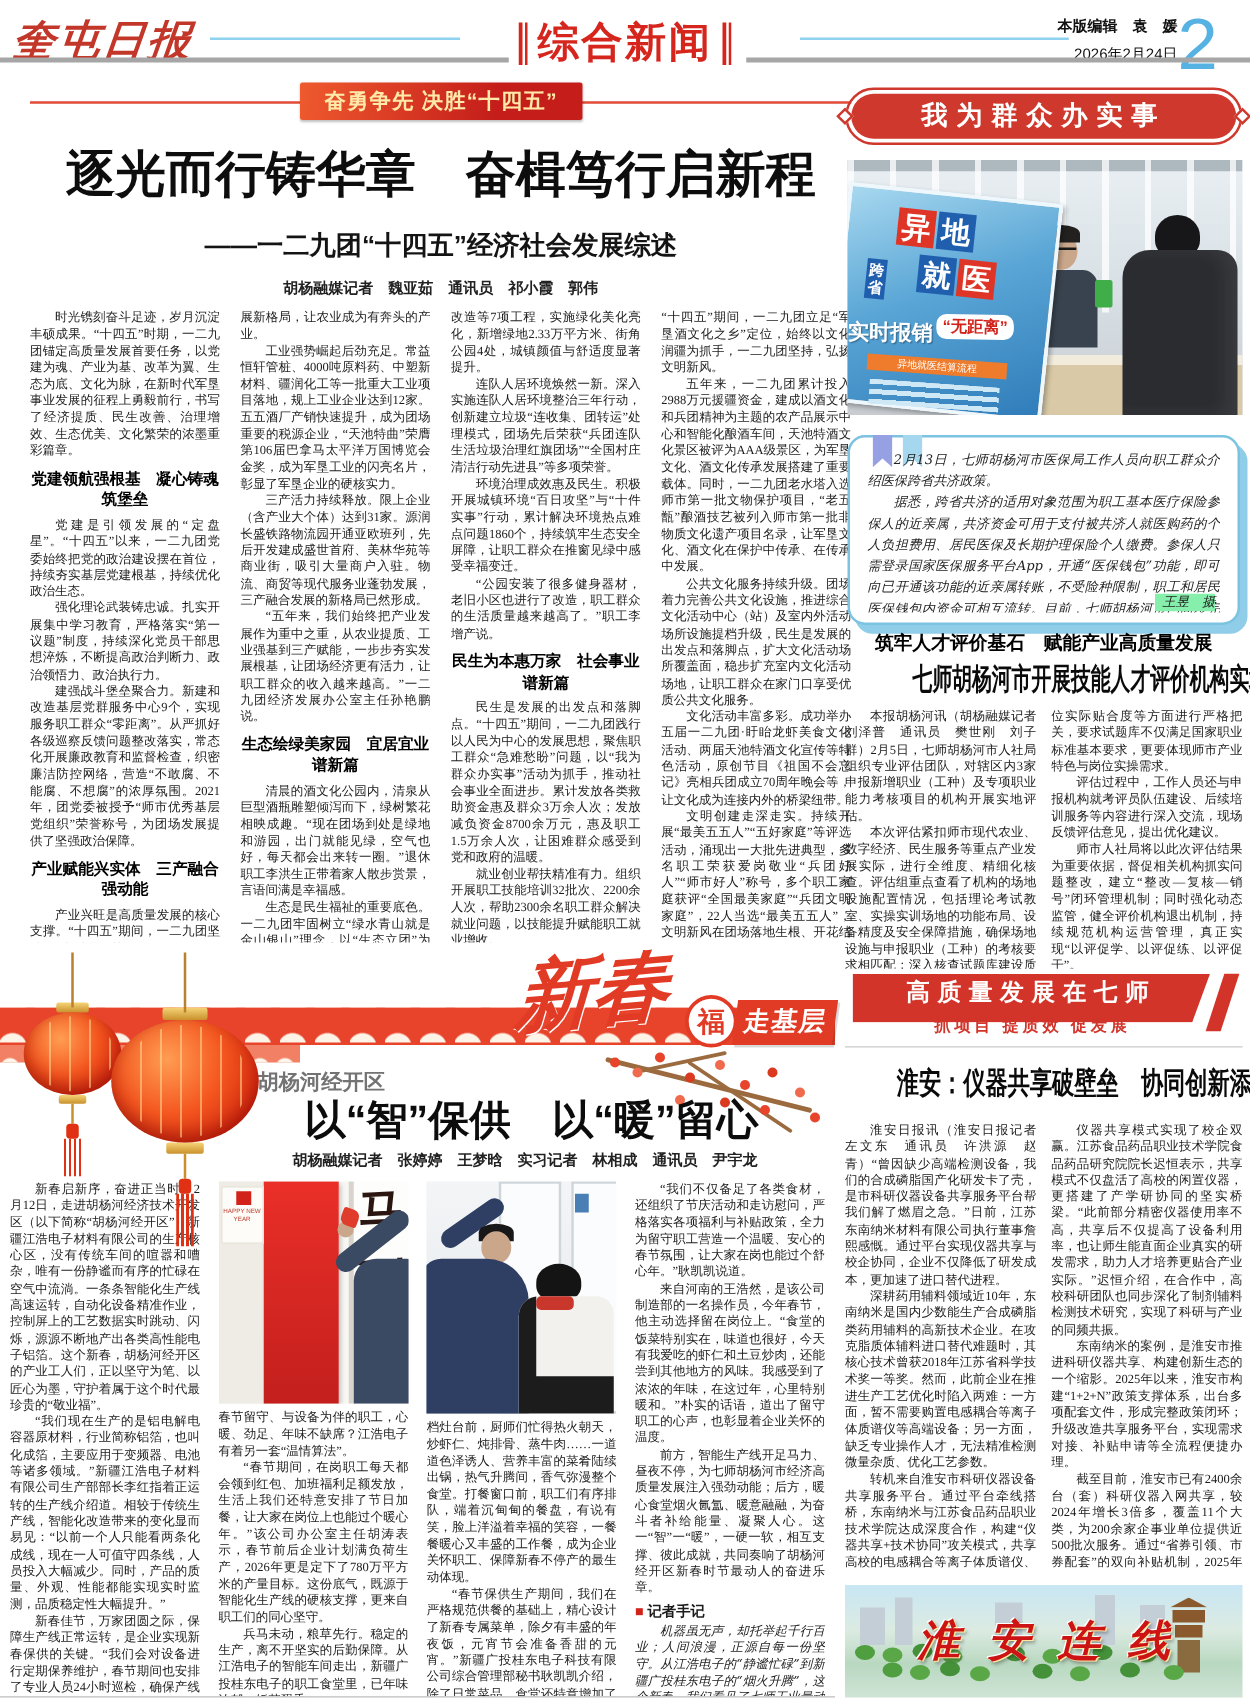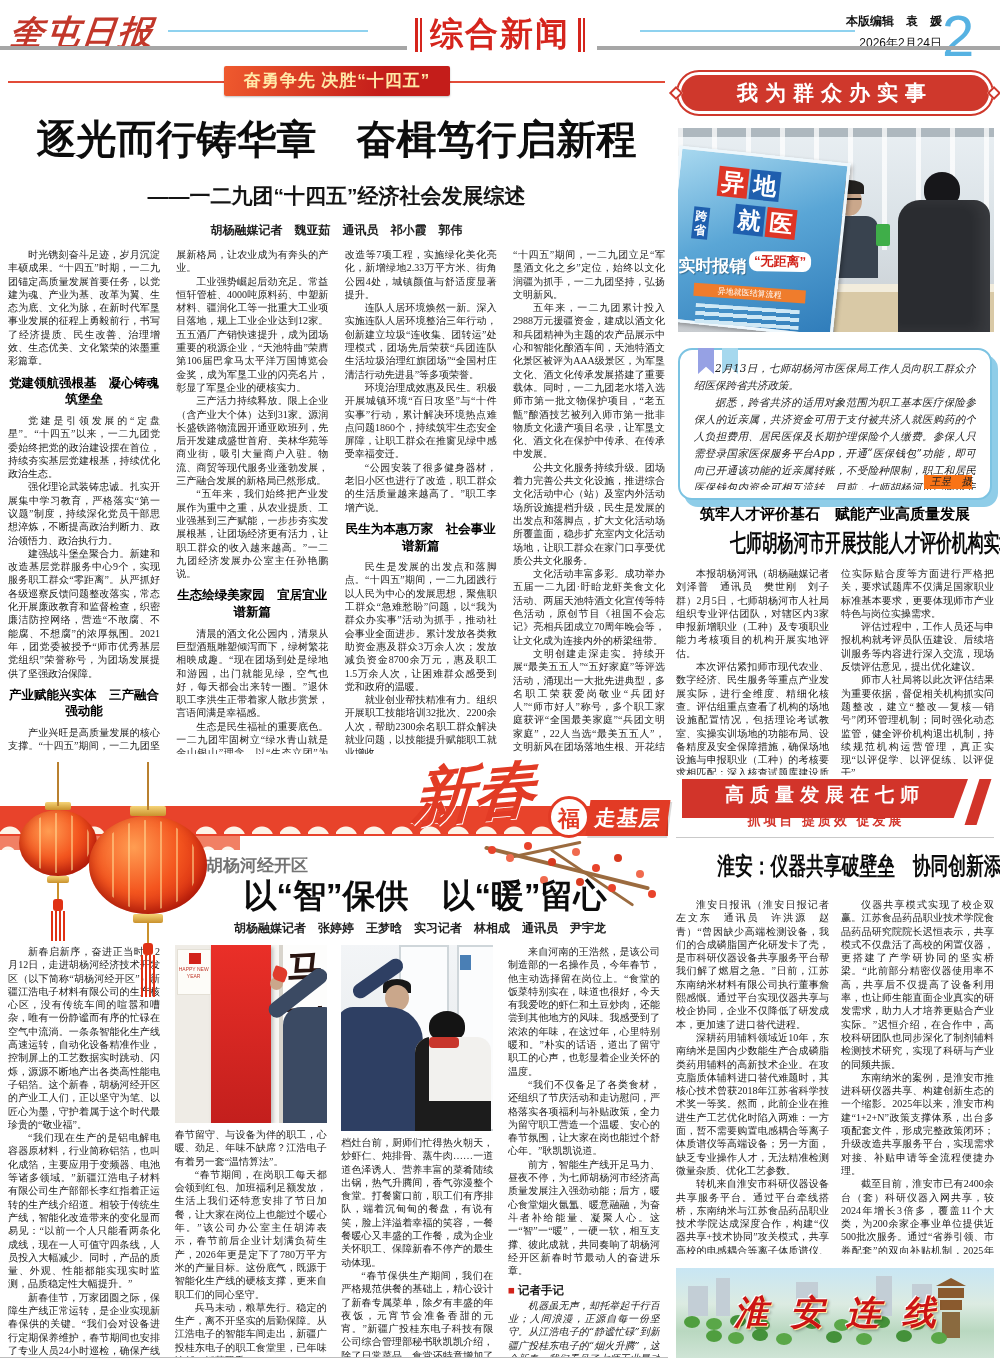--- a/index.html
+++ b/index.html
@@ -20,21 +20,21 @@
   
   .col { overflow:hidden; text-align:justify; font-size:10px; line-height:1.33; color:#1b1b1b; }
   .col p { text-indent:2em; }
   .col p.cont { text-indent:0; }
   .col p.subhead { text-indent:0; text-align:center; font-family:"Liberation Sans",sans-serif; font-weight:bold; font-size:12.5px; color:#000; margin:7px 0 6px; }
   .col p.note { font-style:italic; font-family:"DejaVu Serif",serif; }
   .col p.noteshead { text-indent:0; font-family:"Liberation Sans",sans-serif; font-weight:bold; font-size:11.5px; margin-top:6px; }
   .col p.noteshead::before { content:"■"; color:#d2231a; margin-right:3px; }
 
   
-  #main-art { position:absolute; left:8px; top:66px; width:657px; height:694px; }
+  #main-art { position:absolute; left:24px; top:66px; width:657px; height:694px; }
   #main-art .redline { position:absolute; left:0; top:15px; width:657px; height:2px; background:#e24b38; }
   #main-art .banner { position:absolute; left:216px; top:0; width:226px; height:30px; background:linear-gradient(100deg,#ef5a2e,#c41d1a 70%); color:#ffe9a8; font-family:"Liberation Sans",sans-serif; font-weight:900; font-size:17px; text-align:center; line-height:30px; letter-spacing:1px; border-radius:2px; box-shadow:0 1px 2px rgba(0,0,0,.25); }
   #main-art .headline { position:absolute; left:0; top:46px; width:657px; text-align:center; font-family:"Liberation Sans",sans-serif; font-weight:900; font-size:40px; color:#0d0d0d; white-space:nowrap; }
   #main-art .subtitle { position:absolute; left:0; top:116px; width:657px; text-align:center; font-family:"Liberation Sans",sans-serif; font-weight:700; font-size:21px; color:#141414; }
   #main-art .byline { position:absolute; left:0; top:156px; width:657px; text-align:center; font-family:Liberation Serif, serif; font-weight:bold; font-size:12px; color:#222; }
   #main-art .cols { position:absolute; left:0; top:182px; width:657px; height:506px; display:flex; justify-content:space-between; }
   #main-art .col { width:152px; height:506px; }
 
   
   #plaque { position:absolute; left:676px; top:70px; width:318px; height:46px; border:2px solid #cf382c; border-radius:23px; padding:3px; }
@@ -64,21 +64,21 @@
   #photo1 .woman-hair { position:absolute; right:34px; top:44px; width:36px; height:34px; background:#17171a; border-radius:50% 50% 40% 40%; }
   #photo1 .sign { position:absolute; right:104px; top:96px; width:14px; height:22px; background:#3fae49; border-radius:2px; }
 
   
   #capbox { position:absolute; left:678px; top:348px; width:314px; height:152px; background:#fff; border:2px solid #7cc3e2; border-radius:14px; box-shadow:6px 7px 0 #8fcde8; }
   #capbox .ribbon { position:absolute; top:-2px; width:16px; height:26px; }
   #capbox .r1 { left:18px; background:#96a1e4; clip-path:polygon(0 0,100% 0,100% 100%,50% 72%,0 100%); }
   #capbox .r2 { left:42px; background:#a5d8ee; clip-path:polygon(0 0,100% 0,100% 100%,50% 72%,0 100%); }
   #capbox .ctext { position:absolute; left:14px; right:14px; top:10px; bottom:8px; overflow:hidden; font-style:italic; font-family:"DejaVu Serif",serif; font-size:10.5px; line-height:1.62; color:#222; text-align:justify; }
   #capbox .ctext p { text-indent:2em; }
-  #capbox .credit { position:absolute; right:18px; bottom:9px; font-style:italic; font-family:"DejaVu Serif",serif; font-size:10.5px; color:#222; background:#f97316; padding-left:6px; }
+  #capbox .credit { position:absolute; right:18px; bottom:9px; font-style:italic; font-family:"DejaVu Serif",serif; font-size:10.5px; color:#222; background:#86efac; padding-left:6px; }
 
   
   #evalart { position:absolute; left:676px; top:505px; width:318px; height:272px; }
   #evalart .kicker { text-align:center; font-family:"Liberation Sans",sans-serif; font-weight:bold; font-size:15px; color:#000; }
   #evalart .headline { margin-top:3px; text-align:center; white-space:nowrap; font-family:"Liberation Sans",sans-serif; font-weight:900; font-size:24px; color:#0a0a0a; transform:scaleX(.66); transform-origin:center; }
   #evalart .cols { position:absolute; left:0; top:62px; width:318px; height:208px; display:flex; justify-content:space-between; }
   #evalart .col { width:153px; height:208px; }
 
   
   #quality { position:absolute; left:676px; top:779px; width:318px; height:66px; }
@@ -396,22 +396,22 @@
           <div class="p-right-body"></div>
           <div class="scarf"></div>
         </div>
         <div>
             <p class="cont">档灶台前，厨师们忙得热火朝天，炒虾仁、炖排骨、蒸牛肉……一道道色泽诱人、营养丰富的菜肴陆续出锅，热气升腾间，香气弥漫整个食堂。打餐窗口前，职工们有序排队，端着沉甸甸的餐盘，有说有笑，脸上洋溢着幸福的笑容，一餐餐暖心又丰盛的工作餐，成为企业关怀职工、保障新春不停产的最生动体现。</p>
             <p>“春节保供生产期间，我们在严格规范供餐的基础上，精心设计了新春专属菜单，除夕有丰盛的年夜饭，元宵节会准备香甜的元宵。”新疆广投桂东电子科技有限公司综合管理部秘书耿凯凯介绍，除了日常菜品，食堂还特意增加了节日特色菜肴和各地风味美食，兼顾不同地域职工的口味，让留守一线的同事，不仅能吃饱，更能吃好、吃得健康，在饭菜的香气中感受家的温暖。</p>
           </div>
       </div>
 
       <div class="col">
+          <p>“我们不仅备足了各类食材，还组织了节庆活动和走访慰问，严格落实各项福利与补贴政策，全力为留守职工营造一个温暖、安心的春节氛围，让大家在岗也能过个舒心年。”耿凯凯说道。</p>
           <p>来自河南的王浩然，是该公司制造部的一名操作员，今年春节，他主动选择留在岗位上。“食堂的饭菜特别实在，味道也很好，今天有我爱吃的虾仁和土豆炒肉，还能尝到其他地方的风味。我感受到了浓浓的年味，在这过年，心里特别暖和。”朴实的话语，道出了留守职工的心声，也彰显着企业关怀的温度。</p>
-          <p>“我们不仅备足了各类食材，还组织了节庆活动和走访慰问，严格落实各项福利与补贴政策，全力为留守职工营造一个温暖、安心的春节氛围，让大家在岗也能过个舒心年。”耿凯凯说道。</p>
           <p>前方，智能生产线开足马力、昼夜不停，为七师胡杨河市经济高质量发展注入强劲动能；后方，暖心食堂烟火氤氲、暖意融融，为奋斗者补给能量、凝聚人心。这一“智”一“暖”，一硬一软，相互支撑、彼此成就，共同奏响了胡杨河经开区新春时节最动人的奋进乐章。</p>
           <p class="noteshead">记者手记</p>
           <p class="note">机器虽无声，却托举起千行百业；人间浪漫，正源自每一份坚守。从江浩电子的“静谧忙碌”到新疆广投桂东电子的“烟火升腾”，这个新春，我们看见了七师工业最动人的两面——一面是智造的硬核，一面是温情的柔软。曾经以为“敬业福”是手机里的一张福卡。今天才懂，真正的敬业福，是微米级精度前不敢眨眼的巡检，是除夕夜灶台边颠勺腾起的火苗，是那句“在这过年心里也挺暖”。</p>
         </div>
     </div>
     <div class="endrule"></div>
   </div>
 
 </div>
 

